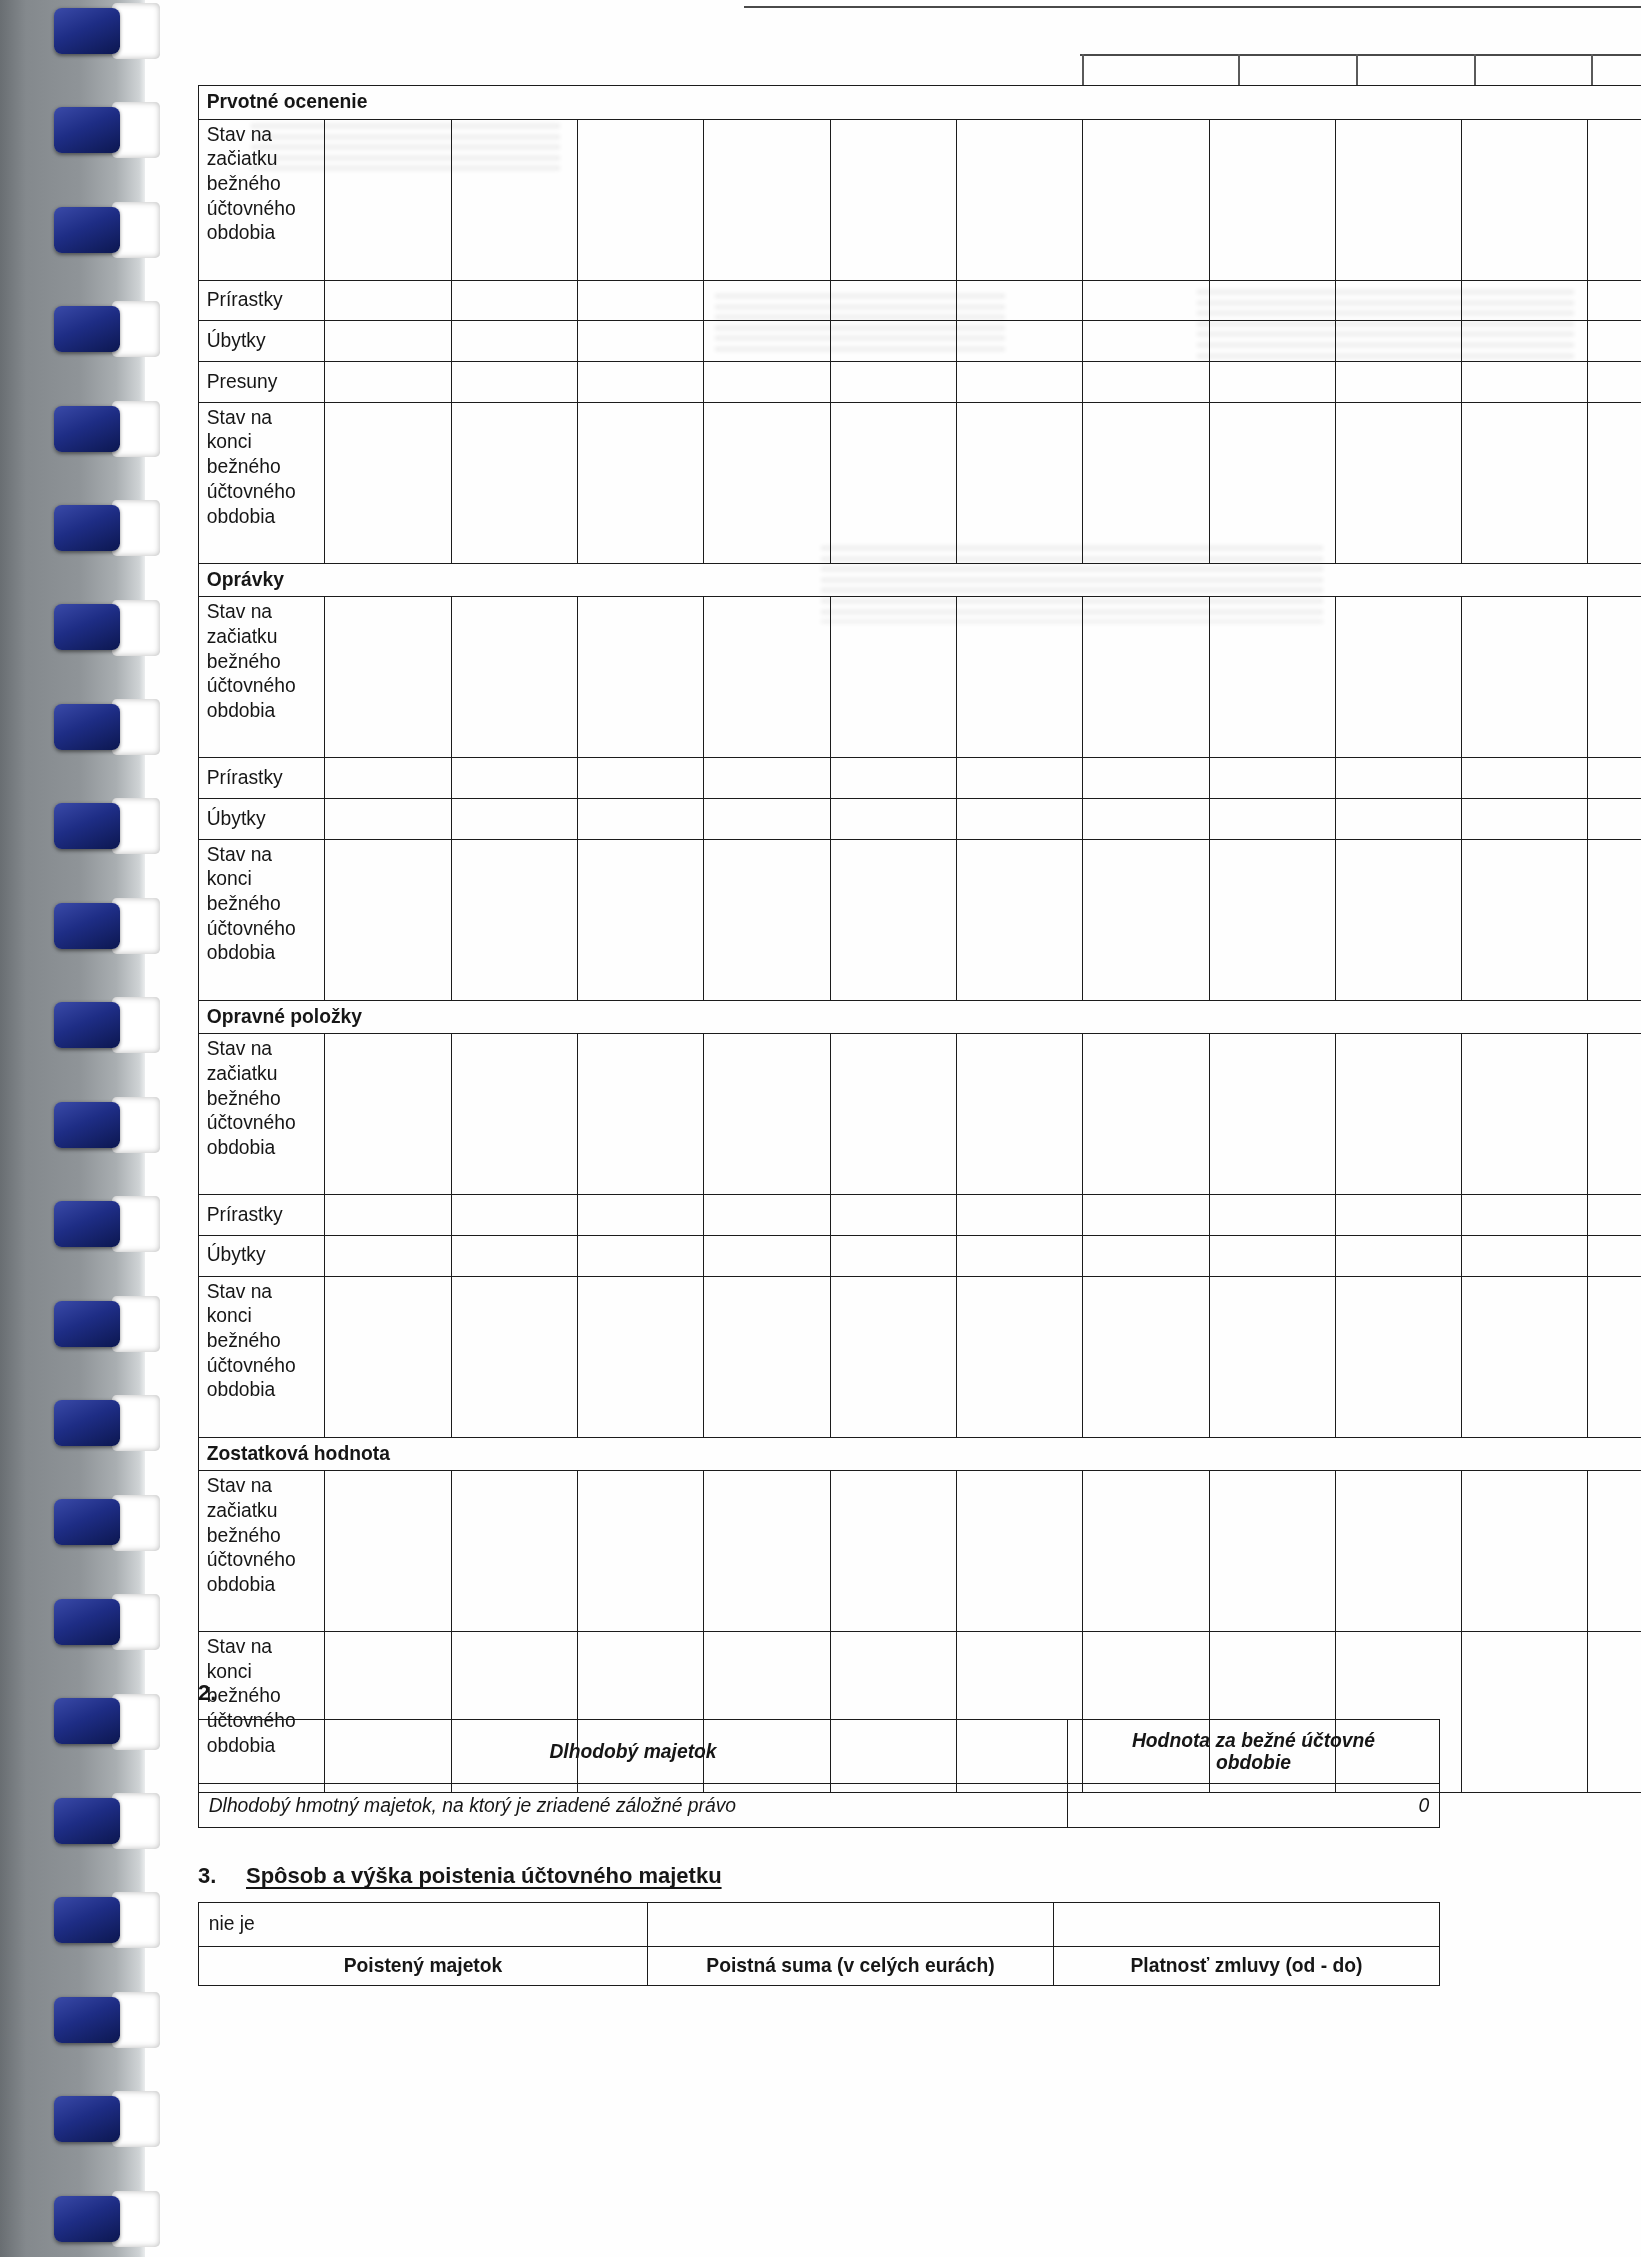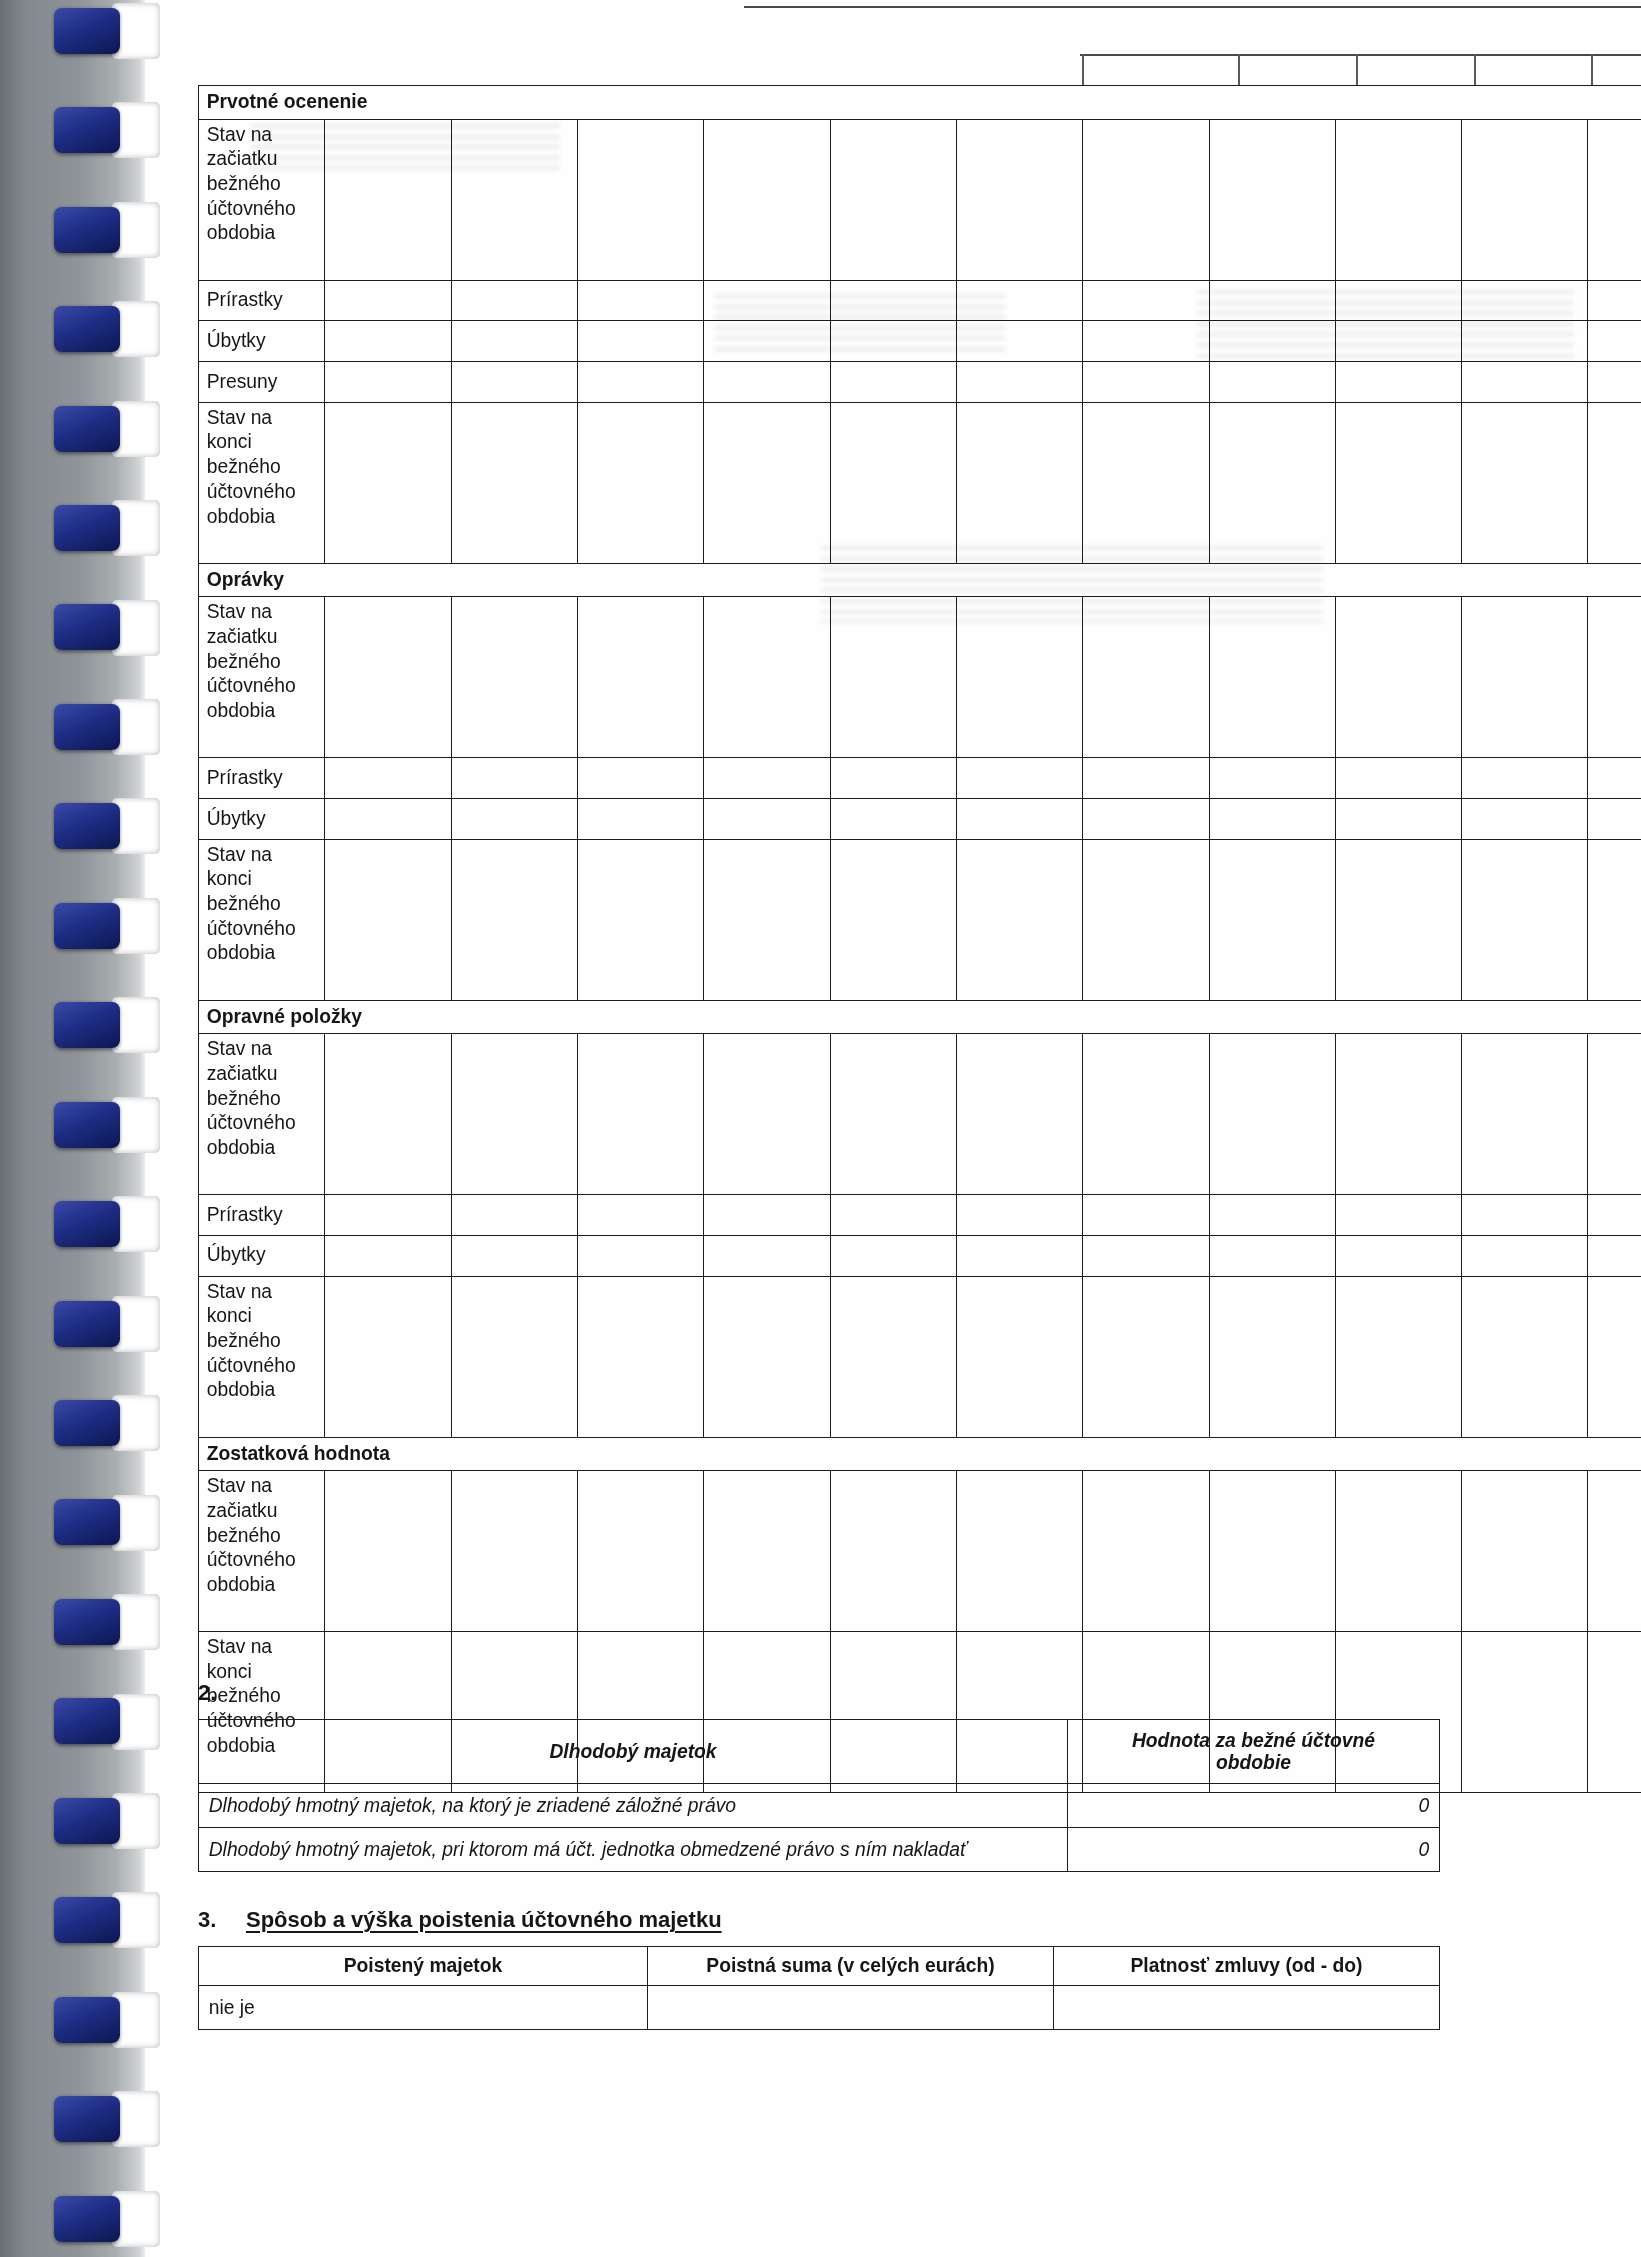--- a/index.html
+++ b/index.html
@@ -332,50 +332,46 @@
           </colgroup>
         <tbody>
           <tr>
             <td class="hc">Dlhodobý majetok</td>
             <td class="hc"><span class="narrow">Hodnota za bežné účtovné obdobie</span></td>
           </tr>
           <tr>
             <td class="lab">Dlhodobý hmotný majetok, na ktorý je zriadené záložné právo</td>
             <td class="val">0</td>
           </tr>
-          <tr>
-            <td class="lab">Dlhodobý hmotný majetok, pri ktorom má účt. jednotka obmedzené právo s ním nakladať</td>
-            <td class="val">0</td>
-          </tr>
         </tbody>
       </table>
 
       <div class="heading">
         <span class="h-num">3.</span>
         <div class="h-body">
           <span class="h-line u">Spôsob a výška poistenia účtovného majetku</span>
         </div>
       </div>
 
       <table class="insurance">
         <colgroup>
             <col style="width:449px">
             <col style="width:406px">
             <col style="width:386px">
           </colgroup>
         <tbody>
           <tr>
+            <td class="dc">nie je</td>
+            <td class="dc"></td>
+            <td class="dc"></td>
+          </tr>
+          <tr>
             <td class="hc">Poistený majetok</td>
             <td class="hc">Poistná suma (v celých eurách)</td>
             <td class="hc">Platnosť zmluvy (od - do)</td>
-          </tr>
-          <tr>
-            <td class="dc">nie je</td>
-            <td class="dc"></td>
-            <td class="dc"></td>
           </tr>
         </tbody>
       </table>
 
     </div>
   </div>
 
   <div class="binding" id="binding">
       <div class="hole" style="top: 2.9px;"></div>
       <div class="tooth" style="top: 7.7px;"></div>

